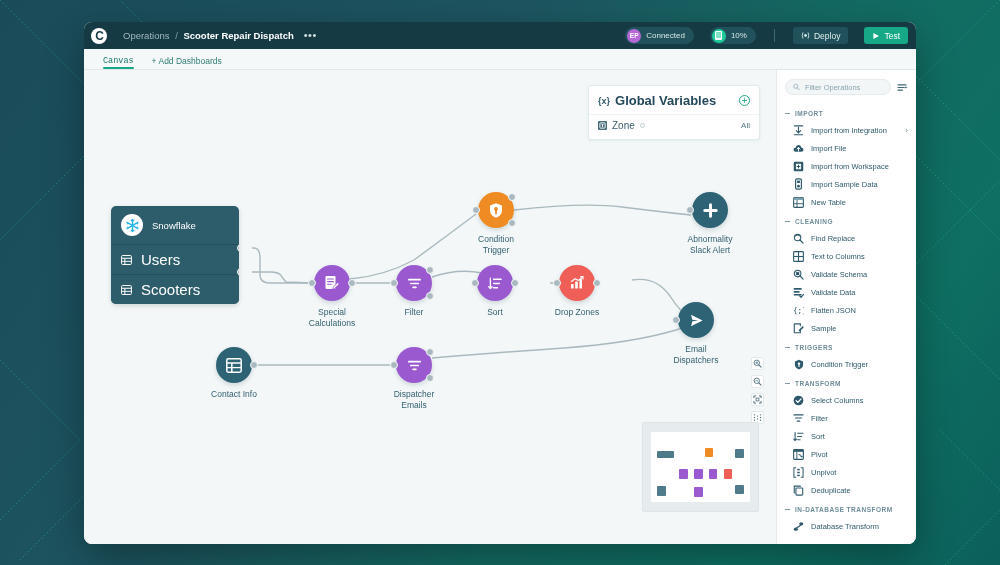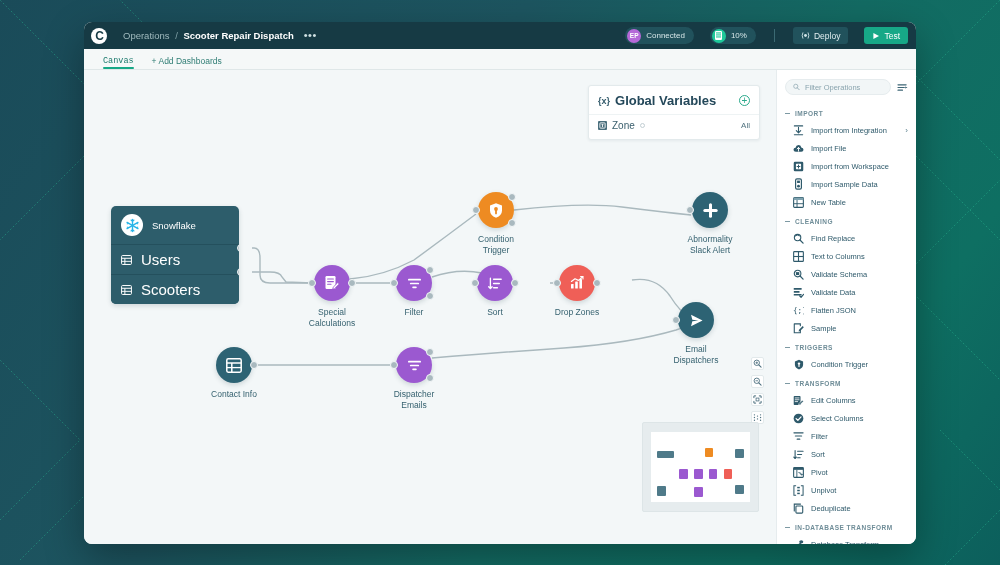--- a/index.html
+++ b/index.html
@@ -814,34 +814,20 @@
             </span>
             <span class="oi-label">Condition Trigger</span>
           </div>
           <div class="ops-group-head">
             <span class="minus"></span>
             <span class="g-label">TRANSFORM</span>
           </div>
           <div class="ops-item">
             <span class="oi-ico">
               <svg width="11" height="11" viewBox="0 0 12 12">
-                <rect x=".8" y="1" width="7.4" height="9.8" rx=".8" fill="#2f5a6b"></rect>
-                <g stroke="#ffffff" stroke-width=".9" stroke-linecap="round">
-                  <line x1="2.4" y1="3.2" x2="6.6" y2="3.2"></line>
-                  <line x1="2.4" y1="5.2" x2="6.6" y2="5.2"></line>
-                  <line x1="2.4" y1="7.2" x2="5" y2="7.2"></line>
-                </g>
-                <path d="M6.6 9.2 L10.2 5.6 L11.4 6.8 L7.8 10.4 L6.1 10.9 Z" fill="#2f5a6b" stroke="#ffffff" stroke-width=".6"></path>
-              </svg>
-            </span>
-            <span class="oi-label">Edit Columns</span>
-          </div>
-          <div class="ops-item">
-            <span class="oi-ico">
-              <svg width="11" height="11" viewBox="0 0 12 12">
                 <circle cx="6" cy="6" r="5.3" fill="#2f5a6b"></circle>
                 <path d="M3.4 6.1 L5.3 8 L8.8 4.2" stroke="#ffffff" stroke-width="1.4" fill="none" stroke-linecap="round" stroke-linejoin="round"></path>
               </svg>
             </span>
             <span class="oi-label">Select Columns</span>
           </div>
           <div class="ops-item">
             <span class="oi-ico">
               <svg width="11" height="10" viewBox="0 0 12 11">
                 <g stroke="#2f5a6b" stroke-width="1.3" stroke-linecap="round">

